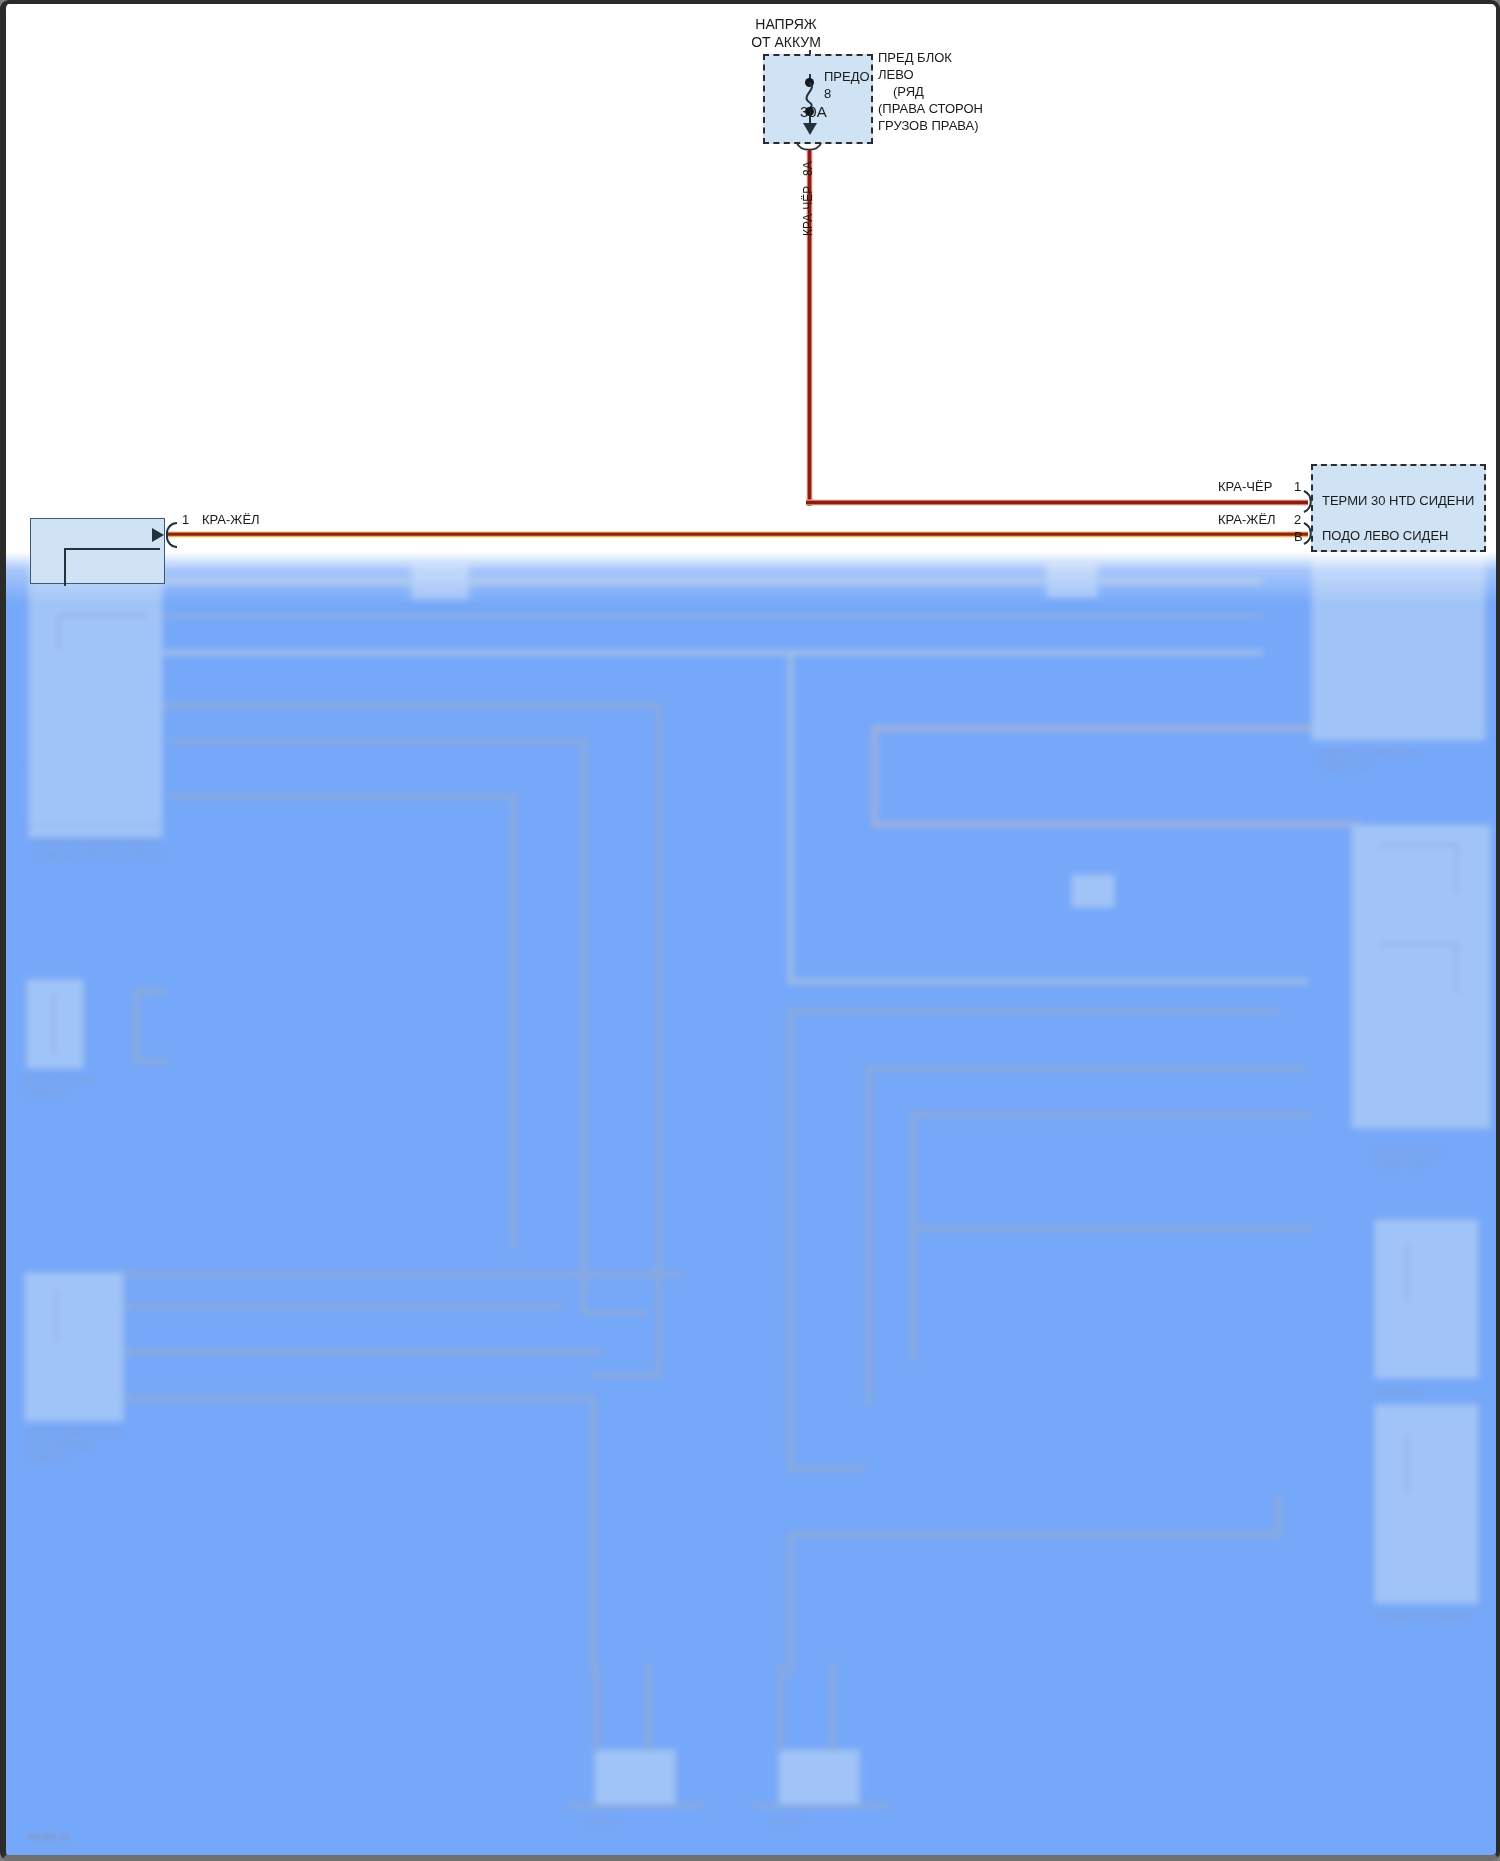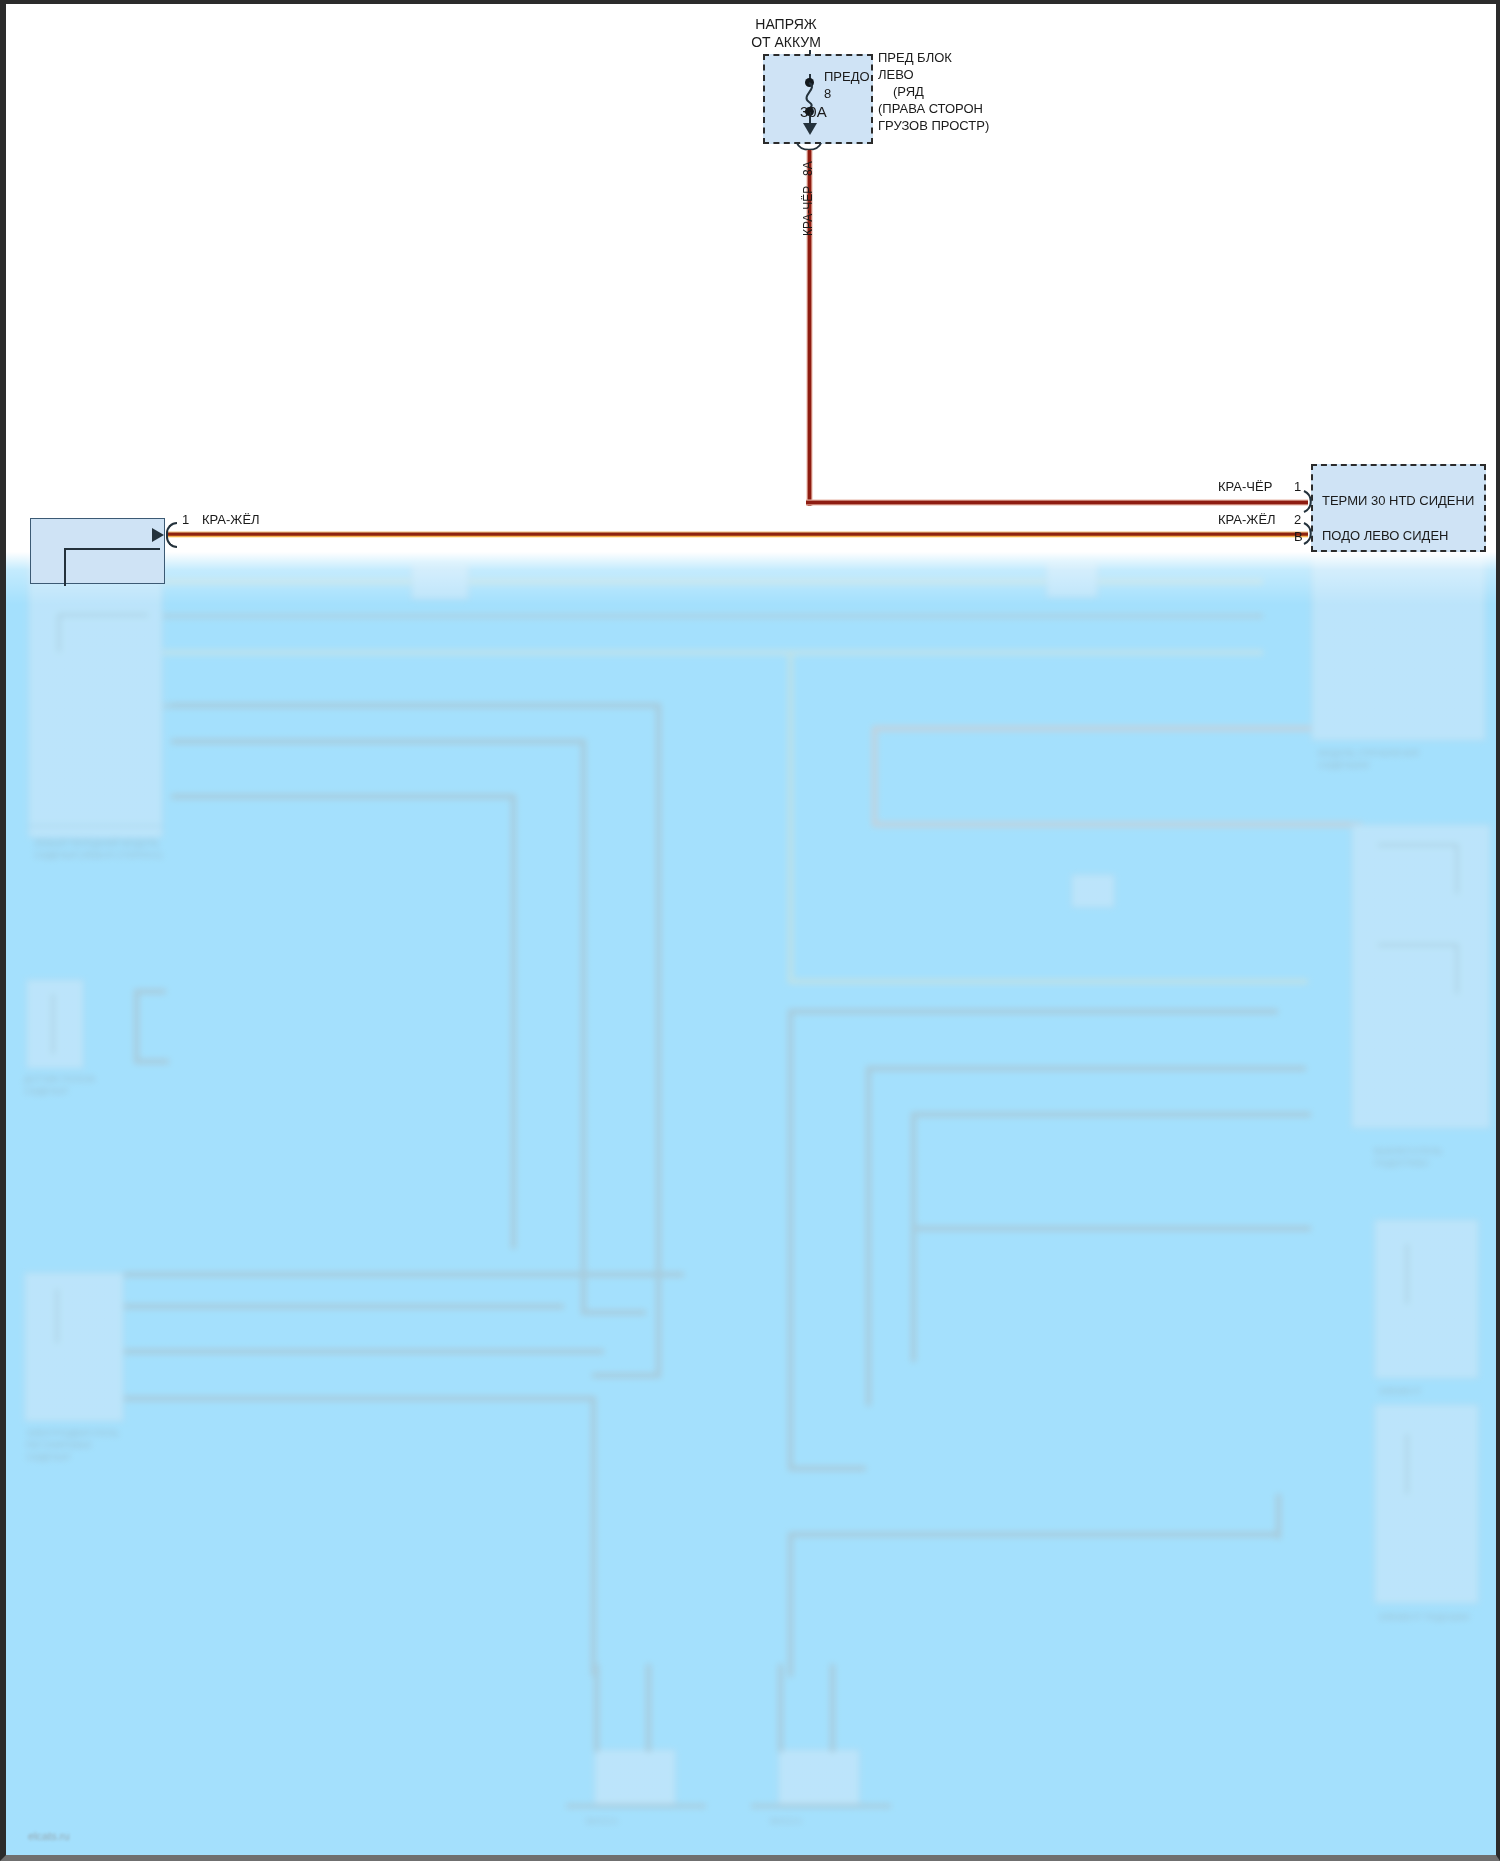--- a/index.html
+++ b/index.html
@@ -1,26 +1,27 @@
 <!DOCTYPE html>
 <html><head>
 <meta charset="utf-8">
 <style>
   html,body{margin:0;padding:0;background:#7d7d7d;}
   #page{
     position:relative;
     width:1500px;height:1861px;
-    background:#7dd3fc;
+    background:#3b82f6;
     overflow:hidden;
     font-family:"Liberation Sans","DejaVu Sans",sans-serif;
     border-left:6px solid #2b2b2b;
     border-top:4px solid #2b2b2b;
     border-right:4px solid #2b2b2b;
     border-bottom:6px solid #6f6f6f;
     box-sizing:border-box;
+    border-radius:9px;
   }
 
   
   .abs{position:absolute;}
   .txt{position:absolute;color:#1a1a1a;white-space:nowrap;line-height:1.18;}
   .ctr{text-align:center;}
 
   
   .modbox{
     position:absolute;
@@ -262,21 +263,21 @@
   <div class="arrow-d" style="left:797px;top:119px;"></div>
 
   <div class="txt" style="left:818px;top:65px;font-size:13px;">ПРЕДО</div>
   <div class="txt" style="left:818px;top:82px;font-size:13px;">8</div>
   <div class="txt" style="left:794px;top:99px;font-size:15px;">30A</div>
 
   <div class="txt" style="left:872px;top:46px;font-size:13px;">ПРЕД БЛОК</div>
   <div class="txt" style="left:872px;top:63px;font-size:13px;">ЛЕВО</div>
   <div class="txt" style="left:872px;top:80px;font-size:13px;margin-left:15px;">(РЯД</div>
   <div class="txt" style="left:872px;top:97px;font-size:13px;">(ПРАВА СТОРОН</div>
-  <div class="txt" style="left:872px;top:114px;font-size:13px;">ГРУЗОВ ПРОСТР)</div>
+  <div class="txt" style="left:872px;top:114px;font-size:13px;">ГРУЗОВ ПРАВА)</div>
 
   <svg class="abs" style="left:790px;top:138px;width:28px;height:16px;overflow:visible;">
     <path d="M1,1 C4,10 22,10 25,1" fill="none" stroke="#24323c" stroke-width="2"></path>
   </svg>
 
   <div class="wire-v red" style="left:800px;top:146px;height:356px;"></div>
 
   <div class="vlabel txt" style="left:795px;top:172px;font-size:12px;">8A</div>
   <div class="vlabel txt" style="left:795px;top:232px;font-size:12px;">КРА-ЧЁР</div>
 

